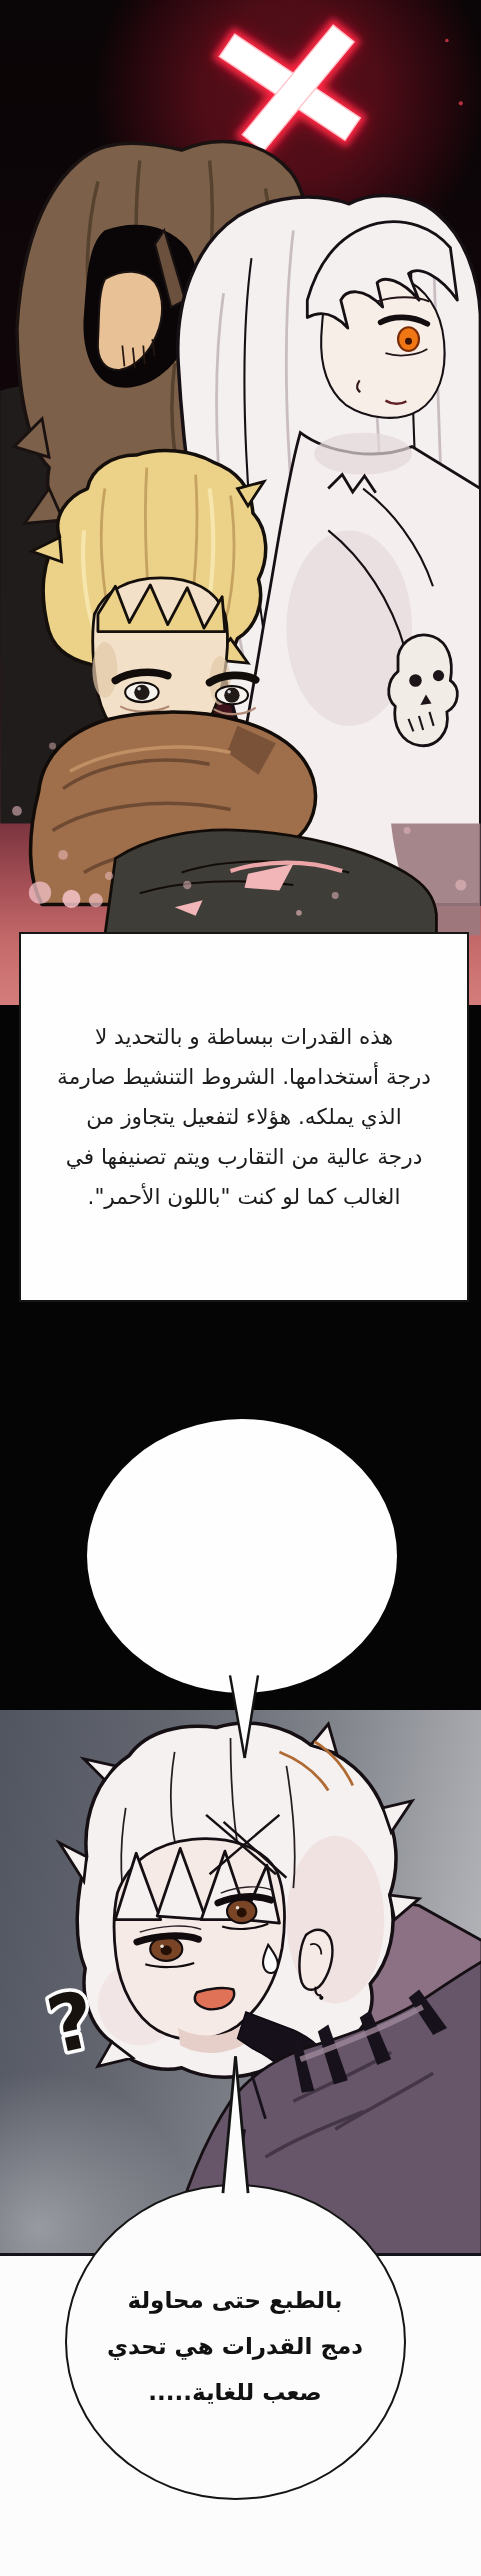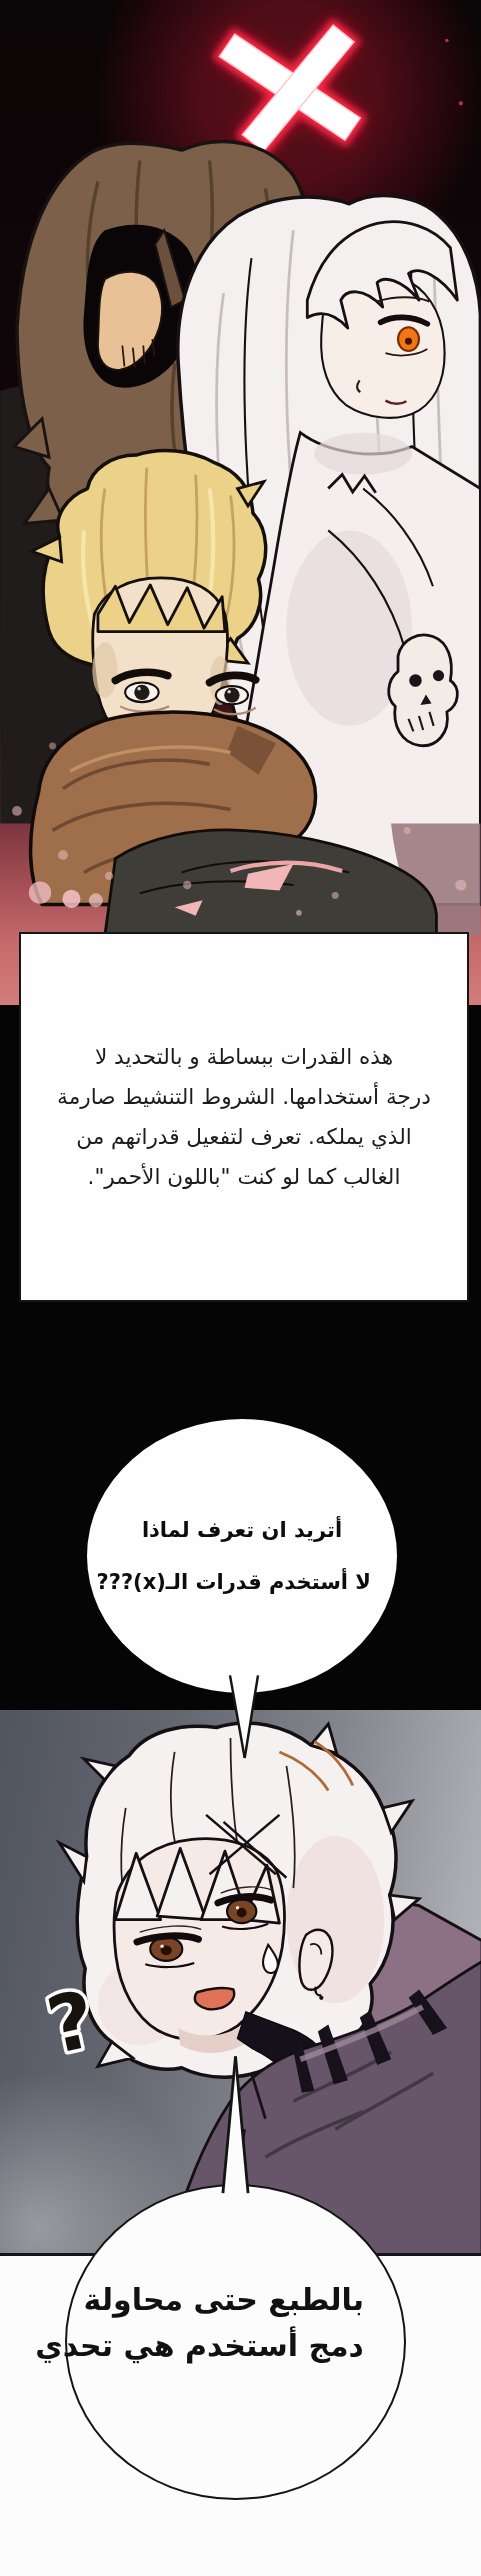--- a/index.html
+++ b/index.html
@@ -35,21 +35,21 @@
     background:
       radial-gradient(circle 223px at 8% 95%, rgba(222,223,226,.45), rgba(222,223,226,0) 70%),
       linear-gradient(100deg,#515560 0%,#63666f 30%,#83868d 60%,#a9abb0 85%,#bcbec1 100%);}
   #panel-divider{left:0;top:2253px;width:482px;height:2.8px;background:#15131a;z-index:4;}
 
   
   #gutter-white{left:0;top:2256px;width:482px;height:320px;background:#fcfcfc;}
   #bubble-answer{left:65px;top:2184px;width:341px;height:316px;background:#fcfcfc;
     border:2.8px solid #141414;border-radius:50%;z-index:5;}
   #bubble-answer-text{left:106px;top:2277px;width:258px;direction:rtl;text-align:center;
-    color:#111;font-weight:bold;font-size:30px;line-height:46px;z-index:7;}
+    color:#111;font-weight:bold;font-size:23px;line-height:46px;z-index:7;}
   #tail-answer{left:220px;top:2055px;width:31px;height:141px;z-index:6;}
 
   .lines>div{white-space:nowrap;}
 </style>
 </head>
 <body>
 
 <div id="page">
 
   <div class="abs" id="panel-top">
@@ -224,35 +224,32 @@
       </g>
     </svg>
   </div>
 
   <div class="abs" id="gutter-black"></div>
 
   <div class="abs" id="narration-box">
     <div id="narration-text" class="lines">
         <div>هذه القدرات ببساطة و بالتحديد لا</div>
         <div>درجة أستخدامها. الشروط التنشيط صارمة</div>
-        <div>الذي يملكه. تعرف  لتفعيل قدراتهم من</div>
+        <div>الذي يملكه. هؤلاء  لتفعيل يتجاوز من</div>
+        <div>درجة عالية من التقارب ويتم تصنيفها في</div>
         <div>الغالب كما لو كنت "باللون الأحمر".</div>
       </div>
   </div>
 
   <div class="abs" id="bubble-question"></div>
   <svg class="abs" id="tail-question" viewBox="0 0 60 130">
     <path d="M10,2 L50,2 L31,120 Z" fill="#fefefe"></path>
     <path d="M10,2 L31,120" stroke="#141414" stroke-width="3.5" fill="none"></path>
     <path d="M50,2 L31,120" stroke="#141414" stroke-width="3.5" fill="none"></path>
   </svg>
-  <div class="abs lines" id="bubble-question-text">
-      <div>أتريد ان تعرف لماذا</div>
-      <div>لا أستخدم قدرات الـ(x)???</div>
-    </div>
 
   <div class="abs" id="panel-gray">
     <svg width="482" height="545" viewBox="0 0 690 780">
       <g>
 
         <path d="M470,300 C510,280 560,270 600,280 L690,330 L690,560 C640,520 580,490 530,480 C505,445 488,400 482,360 Z" fill="#8b7183" stroke="#150f13" stroke-width="4"></path>
 
         <path d="M124,210 C118,150 140,95 185,65 C210,30 260,18 310,25 C355,10 410,22 445,50 C490,60 530,95 548,140 C570,175 572,225 558,265 C570,310 558,360 530,392 C540,430 520,465 485,478 C470,505 430,515 395,505 C360,530 300,532 260,512 C225,520 180,505 160,475 C130,455 115,410 122,370 C105,330 108,265 124,210 Z" fill="#f6f1f1" stroke="#150f13" stroke-width="5" stroke-linejoin="round"></path>
         <path d="M124,210 L85,190 L120,245 Z M150,100 L120,70 L165,80 Z M445,50 L470,20 L482,62 Z M548,140 L590,130 L560,175 Z M558,265 L600,270 L565,300 Z M160,475 L140,510 L190,498 Z" fill="#f6f1f1" stroke="#150f13" stroke-width="4"></path>
         <ellipse cx="480" cy="300" rx="70" ry="120" fill="#f0dede" opacity="0.8"></ellipse>
@@ -338,17 +335,18 @@
 
   <div class="abs" id="gutter-white"></div>
   <div class="abs" id="bubble-answer"></div>
   <svg class="abs" id="tail-answer" viewBox="0 0 44 202">
     <path d="M22,2 L4,198 L40,198 Z" fill="#fcfcfc"></path>
     <path d="M22,2 L4,198" stroke="#141414" stroke-width="4" fill="none"></path>
     <path d="M22,2 L40,198" stroke="#141414" stroke-width="4" fill="none"></path>
   </svg>
   <div class="abs lines" id="bubble-answer-text">
       <div>بالطبع حتى محاولة</div>
-      <div>دمج أستخدم هي تحدي</div>
+      <div>دمج القدرات هي تحدي</div>
+      <div>صعب للغاية.....</div>
     </div>
 
 </div>
 
 
 </body></html>

